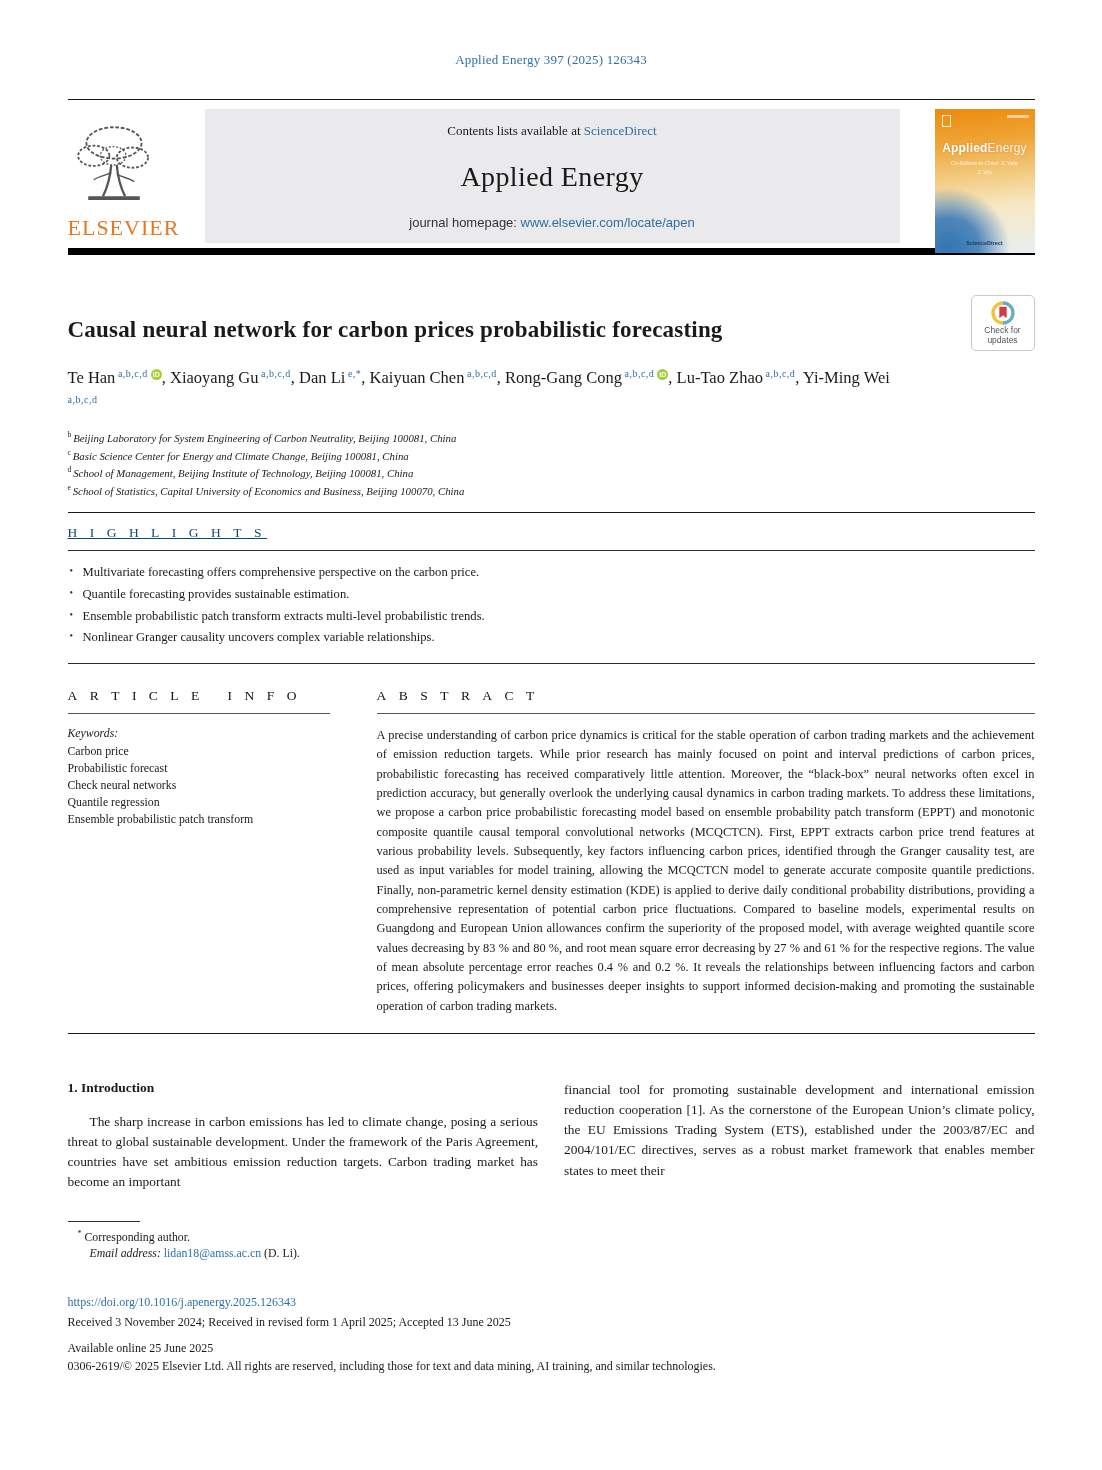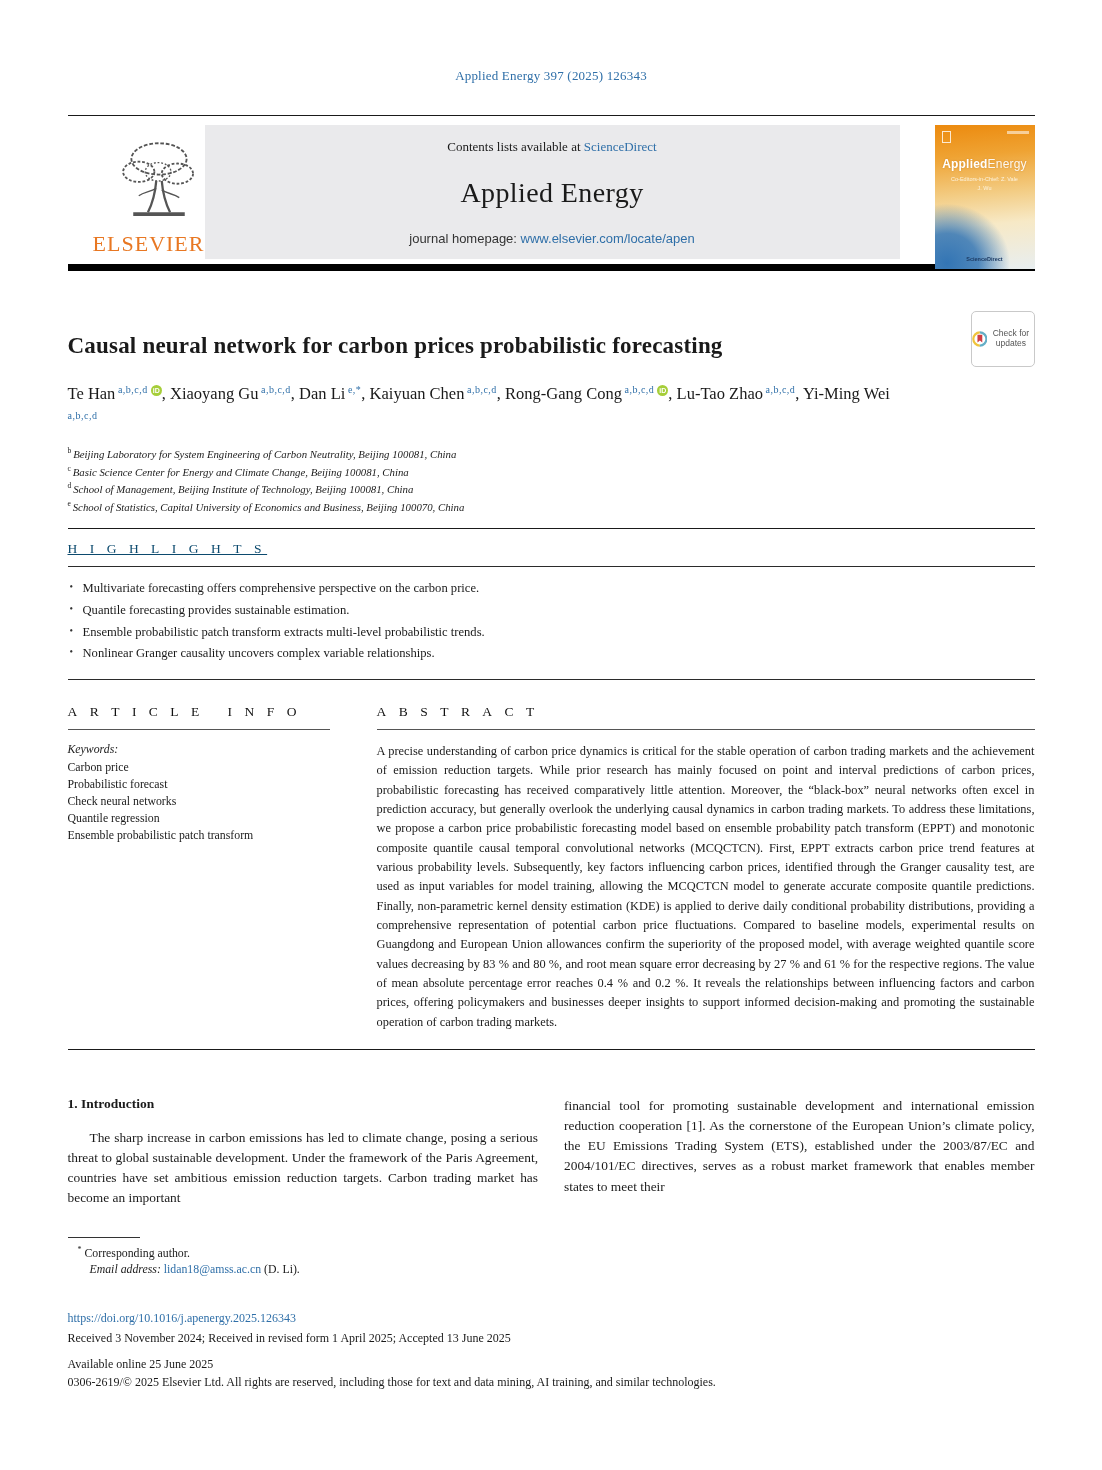--- a/index.html
+++ b/index.html
@@ -1,32 +1,32 @@
 <!DOCTYPE html>
 <html><head>
 <meta charset="utf-8">
 <style>
   * { margin:0; padding:0; box-sizing:border-box; }
   html,body { background:#ffffff; }
   body {
     width:1102px; height:1470px; position:relative;
     font-family:"Liberation Serif", serif; color:#1a1a1a; overflow:hidden;
   }
-  .page { width:967px; margin:0 auto; padding-top:68px; }
+  .page { width:967px; margin:0 auto; padding-top:52px; }
 
   a, .link { color:#2f6fa8; text-decoration:none; cursor:pointer; }
 
   
   .citation { text-align:center; font-size:13px; color:#2f6fa8; letter-spacing:.2px; }
   .rule-thin { border:none; border-top:1px solid #1a1a1a; height:0; }
   .rule-top { margin-top:31px; }
 
   
   .header-row { display:flex; margin-top:9px; height:134px; }
-  .logo-cell { width:137px; display:flex; flex-direction:column; align-items:flex-end; justify-content:flex-end; padding-bottom:2px; }
+  .logo-cell { width:137px; display:flex; flex-direction:column; align-items:flex-start; justify-content:flex-end; padding-bottom:2px; }
   .logo-cell svg { width:92px; height:96px; }
   .elsevier-word { font-size:22px; color:#e87722; letter-spacing:1px; margin-top:2px; font-family:"Liberation Serif",serif; }
   .grey-box { width:695px; background:#eaeaec; display:flex; flex-direction:column; align-items:center; justify-content:space-between; padding:14px 10px 13px; }
   .contents-line { font-size:13px; }
   .journal-name { font-size:28px; letter-spacing:.4px; }
   .homepage-line { font-family:"Liberation Sans", sans-serif; font-size:13px; color:#333; }
   .cover-cell { margin-left:35px; width:100px; height:144px; position:relative;
     background:
       radial-gradient(ellipse 90px 85px at 12% 96%, #3375b4 0%, rgba(51,117,180,.85) 35%, rgba(51,117,180,0) 70%),
       linear-gradient(175deg, #ec8a0e 0%, #efa333 22%, #f3cd85 48%, #f7e9c6 68%, #e8eef0 100%);
@@ -35,21 +35,21 @@
   .cover-title .lt { font-weight:normal; opacity:.92; }
   .cover-editors { position:absolute; top:50px; left:0; right:0; text-align:center; color:#fdf3dd; font-family:"Liberation Sans",sans-serif; font-size:5.5px; line-height:1.6; }
   .cover-minilogo { position:absolute; top:6px; left:7px; width:9px; height:12px; border:1px solid rgba(255,255,255,.8); }
   .cover-issue { position:absolute; top:6px; right:6px; width:22px; height:3px; background:rgba(255,255,255,.55); }
   .cover-sd { position:absolute; bottom:7px; left:0; right:0; text-align:center; color:#1c3a63; font-family:"Liberation Sans",sans-serif; font-size:5.5px; font-weight:bold; }
   .black-bar { height:7px; background:#000; margin-top:5px; }
 
   
   .title-row { display:flex; margin-top:40px; align-items:flex-start; }
   .article-title { flex:1; font-size:23px; letter-spacing:.2px; padding-top:22px; }
-  .check-badge { width:64px; height:56px; border:1px solid #c9c9c9; border-radius:5px; background:#fff; display:flex; flex-direction:row; align-items:center; justify-content:center; gap:1px; }
+  .check-badge { width:64px; height:56px; border:1px solid #c9c9c9; border-radius:5px; background:#fff; display:flex; flex-direction:column; align-items:center; justify-content:center; gap:1px; }
   .check-badge svg { width:24px; height:24px; }
   .check-label { font-family:"Liberation Sans",sans-serif; font-size:8.5px; color:#555; text-align:center; line-height:1.15; }
 
   .author-line { margin-top:14px; font-size:16.5px; max-width:830px; line-height:1.55; }
   .a-sup { color:#2f6fa8; font-size:10px; letter-spacing:.5px; }
   .orcid { display:inline-block; width:11px; height:11px; background:#a6ce39; color:#fff; border-radius:50%;
     font-family:"Liberation Sans",sans-serif; font-size:7px; font-weight:bold; text-align:center; line-height:11px; vertical-align:super; margin-left:3px; }
 
   .affils { margin-top:13px; font-size:10.8px; line-height:1.48; }
   .affil em { font-style:italic; }

